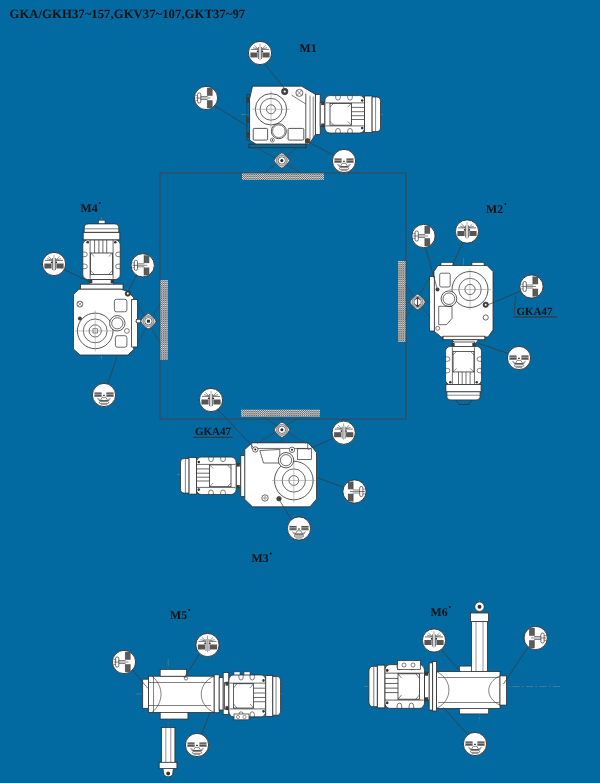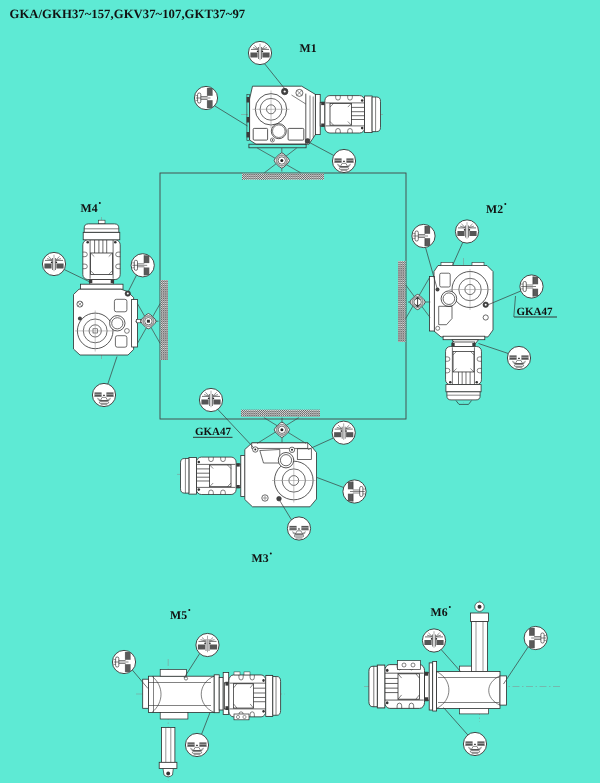--- a/index.html
+++ b/index.html
@@ -1,15 +1,15 @@
 <!DOCTYPE html>
 <html><head><meta charset="utf-8">
 <style>
 html,body{margin:0;padding:0;background:#fff;}
-#page{position:relative;width:600px;height:783px;background:#5eead4;font-family:"Liberation Serif",serif;-webkit-font-smoothing:antialiased;transform:translateZ(0);}
+#page{position:relative;width:600px;height:783px;background:#0369a1;font-family:"Liberation Serif",serif;-webkit-font-smoothing:antialiased;transform:translateZ(0);}
 svg{position:absolute;left:0;top:0;}
 </style></head><body>
 <div id="page">
 <svg width="600" height="783" viewBox="0 0 600 783" text-rendering="geometricPrecision" style="transform:translateZ(0)">
 <defs>
 <pattern id="hx" width="2.1" height="2.1" patternUnits="userSpaceOnUse">
           <rect width="2.1" height="2.1" fill="#e2e2e2"></rect>
           <path d="M0 2.1L2.1 0M0 0L2.1 2.1" stroke="#3e3e3e" stroke-width="0.5" fill="none"></path>
         </pattern>
 <g id="vent">

